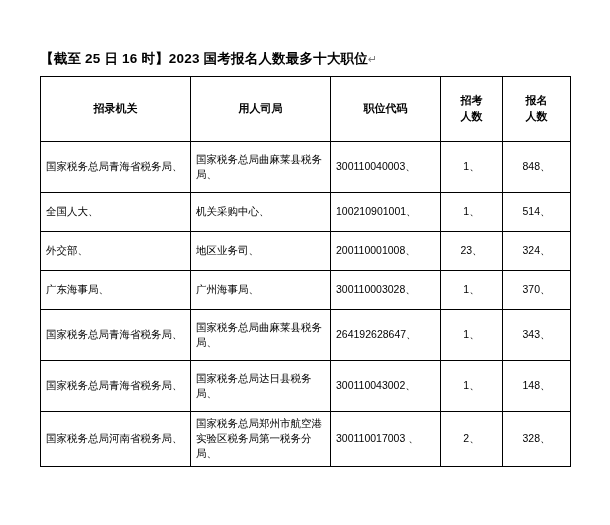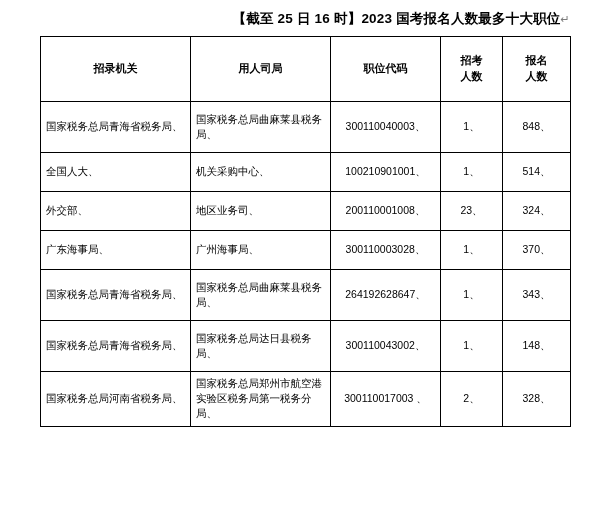--- a/index.html
+++ b/index.html
@@ -15,27 +15,28 @@
     overflow: hidden;
   }
   .page {
     position: relative;
     width: 610px;
     height: 525px;
     box-sizing: border-box;
     padding: 0 40px;
   }
   .doc-title {
-    text-align: right;
+    text-align: left;
     font-size: 13.5px;
     font-weight: bold;
     padding-top: 10px;
     padding-bottom: 8px;
     letter-spacing: 0.2px;
     white-space: nowrap;
+    margin-top: 40px;
   }
   .doc-title .pilcrow {
     font-weight: normal;
     color: #7a7a7a;
     font-size: 11px;
   }
   table.rank-table {
     border-collapse: collapse;
     width: 530px;
     margin: 0 auto;
@@ -59,21 +60,21 @@
   col.c-org { width: 150px; }
   col.c-dept { width: 140px; }
   col.c-code { width: 110px; }
   col.c-quota { width: 62px; }
   col.c-apps { width: 68px; }
 
   td.col-org, td.col-dept {
     text-align: left;
   }
   td.col-code {
-    text-align: center;
+    text-align: left;
   }
   td.col-quota, td.col-apps {
     text-align: center;
   }
   .row-tall td { height: 42px; }
   .row-short td { height: 30px; }
 </style>
 </head>
 <body>
 

